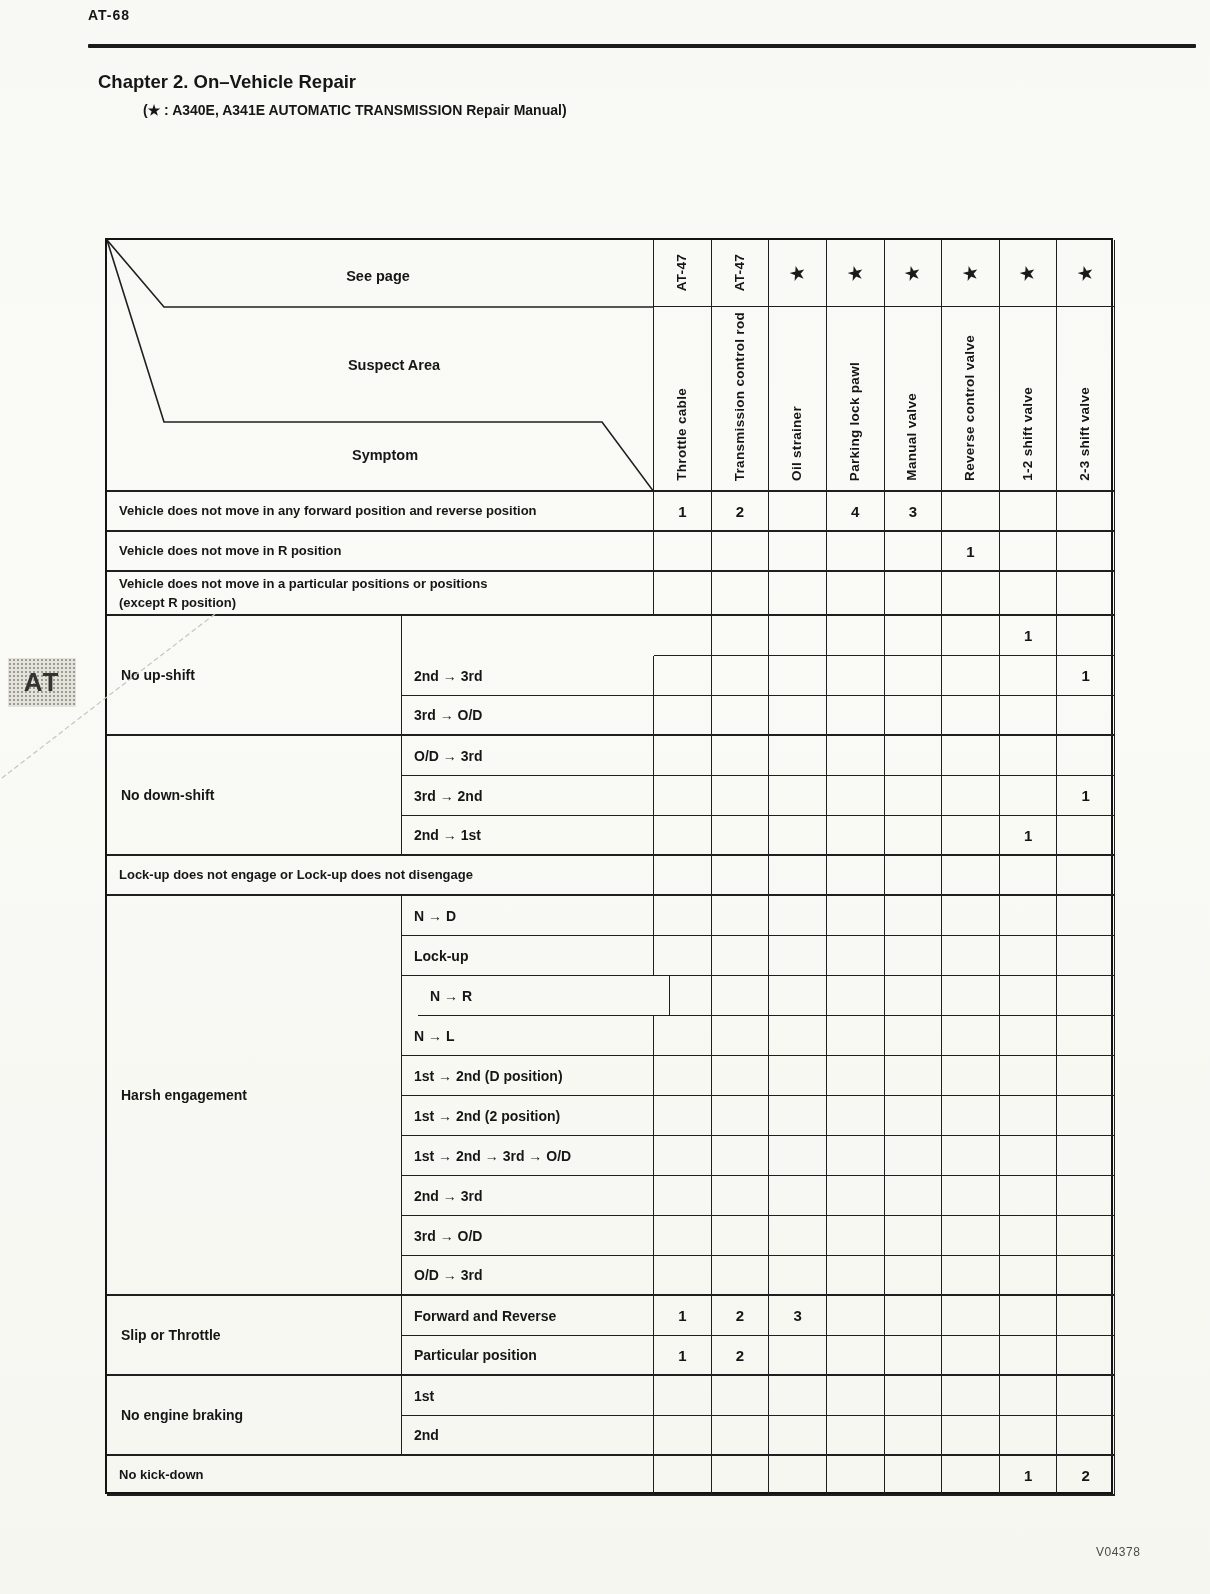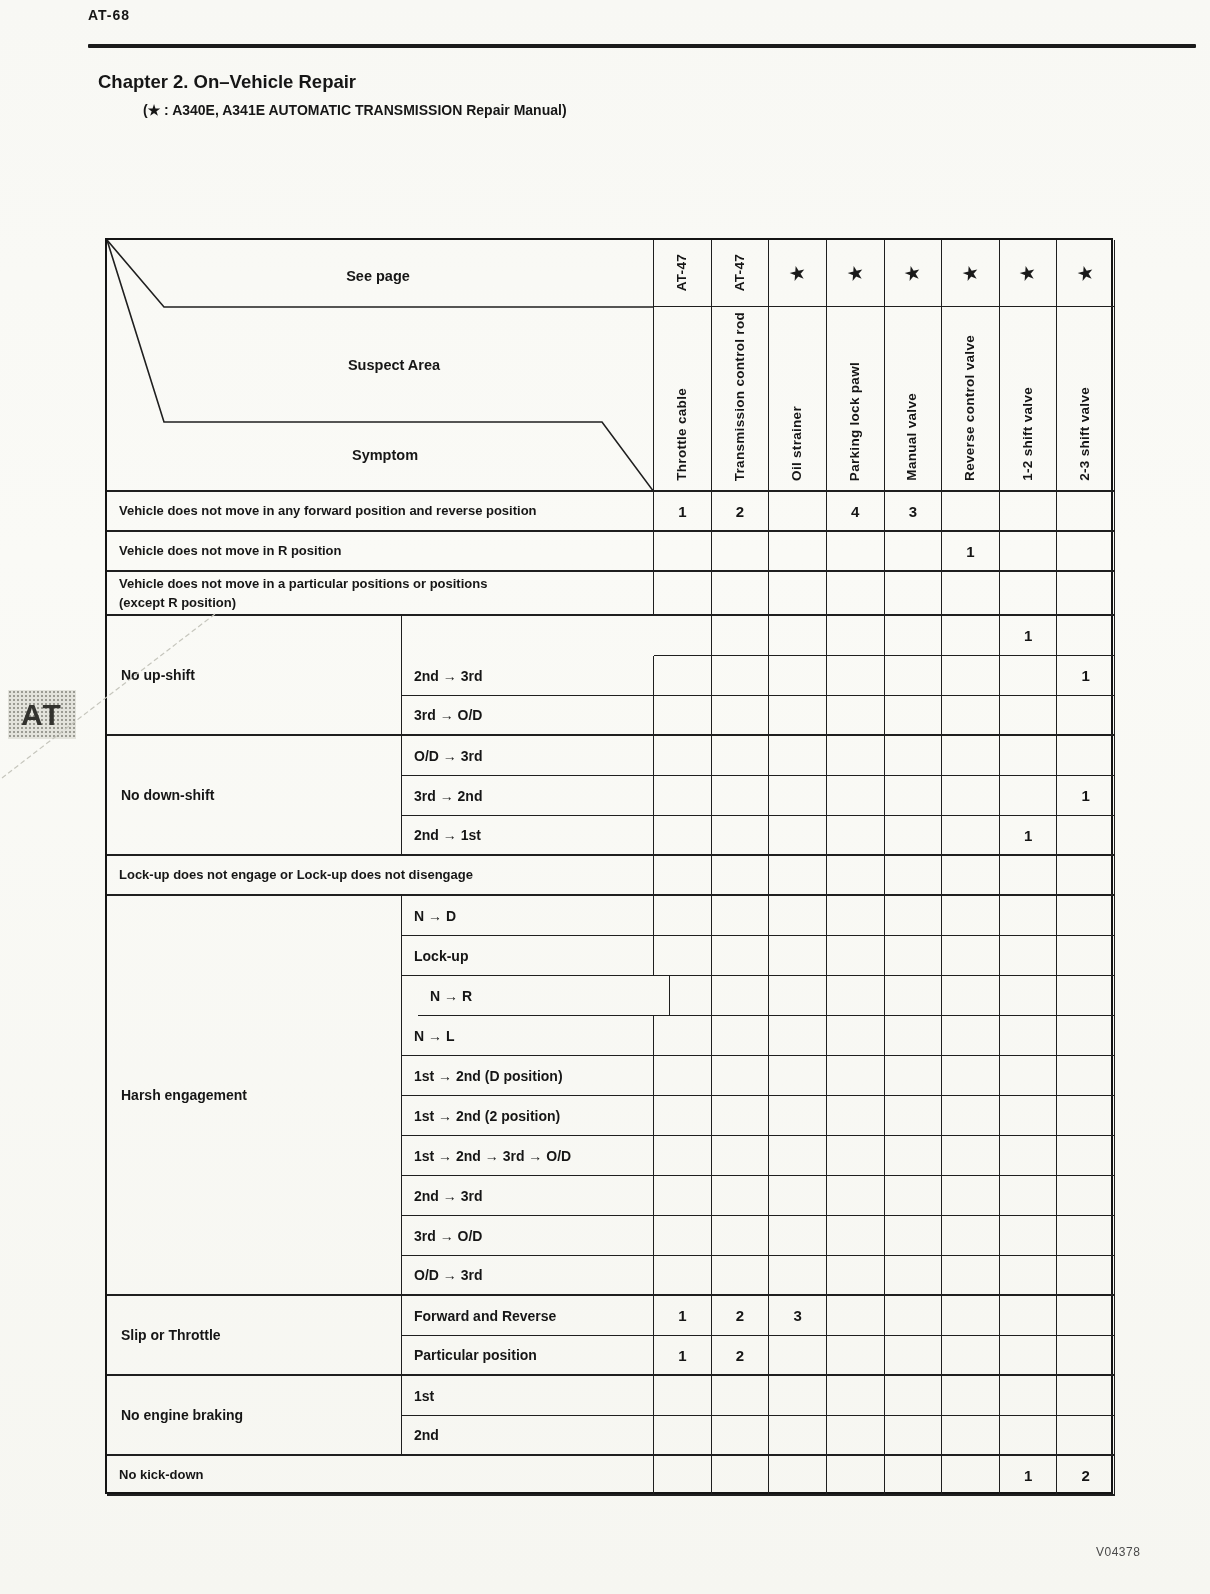--- a/index.html
+++ b/index.html
@@ -11,25 +11,24 @@
     color:#161616; overflow:hidden;
   }
   .pgnum{ position:absolute; left:88px; top:7px; font-size:14px; font-weight:bold; letter-spacing:1px; }
   .title{ position:absolute; left:234px; top:24px; font-size:19px; font-weight:bold; letter-spacing:0.3px; white-space:nowrap; }
   .rule{ position:absolute; left:88px; top:44px; width:1108px; height:4px; background:#1b1b1b; border-radius:1px; }
   .chap1{ position:absolute; left:98px; top:71px; font-size:18.5px; font-weight:bold; }
   .chap2{ position:absolute; left:143px; top:102px; font-size:14px; font-weight:bold; }
   .attab{
     position:absolute; left:8px; top:658px; width:68px; height:49px;
     display:flex; align-items:center; justify-content:center;
-    font-size:30px; font-weight:bold; letter-spacing:2px; color:#33332f;
+    font-size:26px; font-weight:bold; letter-spacing:2px; color:#33332f;
     background-color:#e3e3dc;
     background-image:radial-gradient(#9b9b93 1px, rgba(0,0,0,0) 1.3px);
     background-size:4px 4px;
-    margin-top:32px;
   }
   .figcode{ position:absolute; left:1096px; top:1545px; font-size:12px; color:#4a4a4a; letter-spacing:0.5px; }
 
   .table{ position:absolute; left:105px; top:238px; width:1008px; height:1256px; border:2.5px solid #141414; }
   .cell{
     position:absolute; display:flex; overflow:hidden;
     border-right:1.6px solid #1f1f1f; border-bottom:1.6px solid #1f1f1f;
   }
   .bd{ border-bottom-width:2.5px; }
   .hband1{ align-items:center; justify-content:center; }

